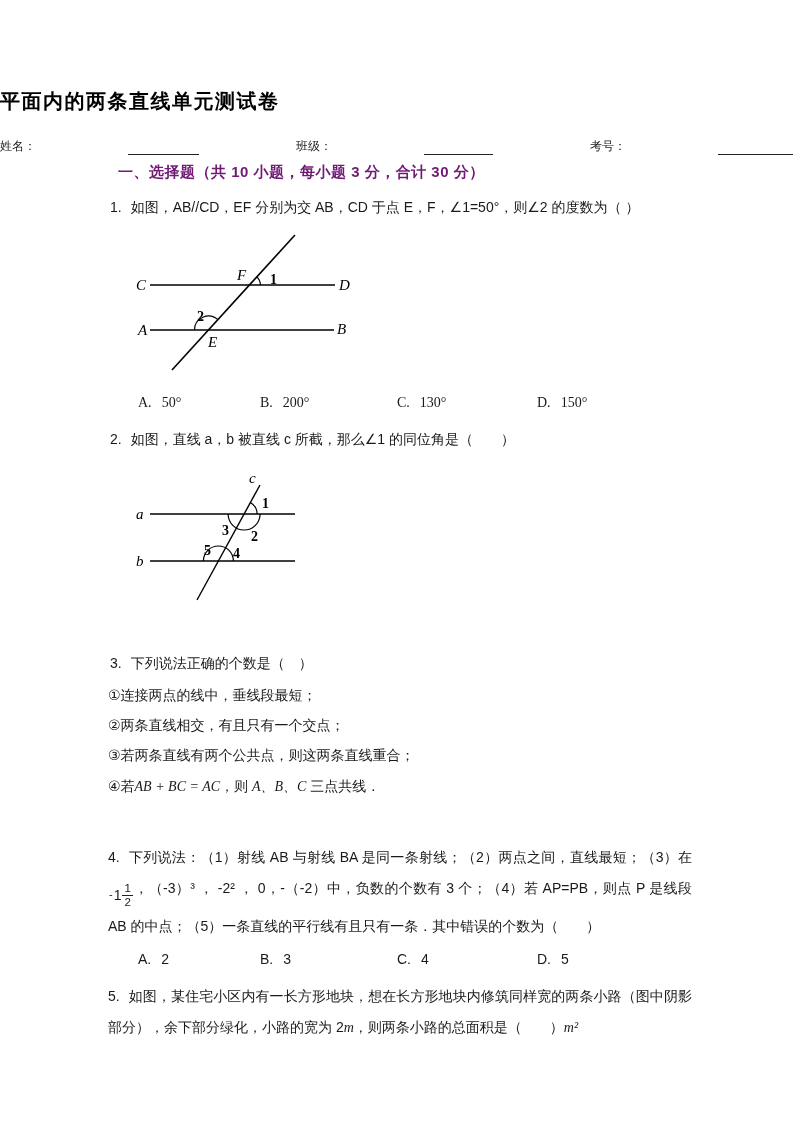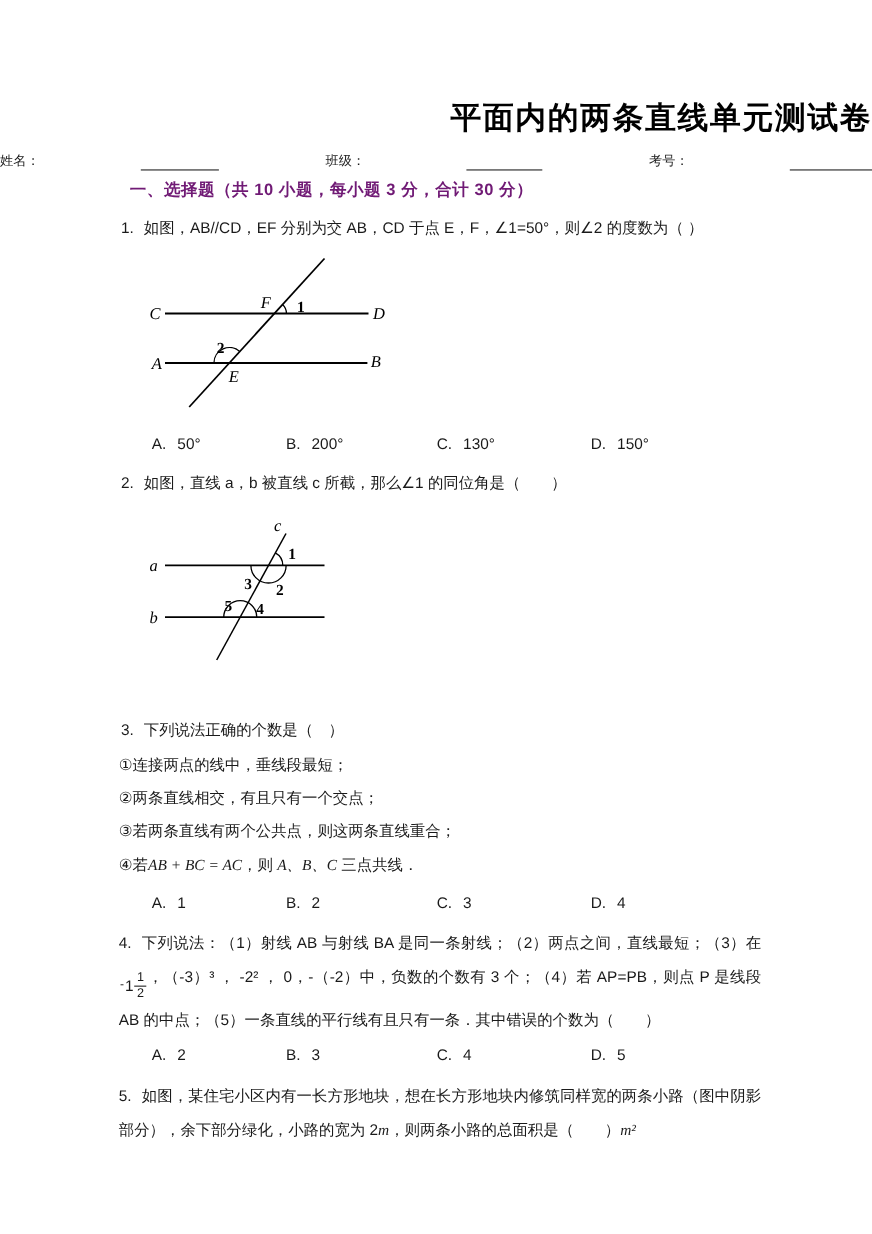--- a/index.html
+++ b/index.html
@@ -7,23 +7,23 @@
     position:relative;
     width:793px;height:1122px;
     background:#ffffff;
     color:#1a1a1a;
     font-family:"Liberation Sans","DejaVu Sans",sans-serif;
     font-size:14px;
     overflow:hidden;
   }
   .title{
     position:absolute;top:88px;left:0;width:100%;
-    margin:0;text-align:right;
+    margin:0;text-align:left;
     font-family:"Liberation Serif","DejaVu Serif",serif;
-    font-weight:bold;font-size:28px;letter-spacing:1.5px;color:#000;
+    font-weight:bold;font-size:20px;letter-spacing:1.5px;color:#000;
   }
   .fields{
     position:absolute;top:137px;left:0;width:100%;
     display:flex;justify-content:space-between;align-items:flex-end;
     font-size:12px;
   }
   .f-label{display:inline-block;line-height:18px;}
   .f-line{
     display:inline-block;width:71px;height:15px;
     border-bottom:1.2px solid #222;margin:0 7px 0 2px;
@@ -89,21 +89,21 @@
     <text class="flbl" x="5" y="63">C</text>
     <text class="flbl" x="208" y="63">D</text>
     <text class="flbl" x="7" y="108">A</text>
     <text class="flbl" x="206" y="107">B</text>
     <text class="flbl" x="106" y="53">F</text>
     <text class="flbl" x="77" y="120">E</text>
     <text class="fnum" x="139" y="57">1</text>
     <text class="fnum" x="66" y="94">2</text>
   </svg>
 
-  <div class="options" style="top:395px;">
+  <div class="options" style="top:395px;font-family:Liberation Serif, serif;">
     <span><span class="opt-l">A.</span><span class="opt-v">50°</span></span>
     <span><span class="opt-l">B.</span><span class="opt-v">200°</span></span>
     <span><span class="opt-l">C.</span><span class="opt-v">130°</span></span>
     <span><span class="opt-l">D.</span><span class="opt-v">150°</span></span>
   </div>
 
   <div class="q-line" style="top:429px;">
     <span class="q-num">2.</span><span>如图，直线 a，b 被直线 c 所截，那么∠1 的同位角是（　　）</span>
   </div>
 
@@ -129,26 +129,20 @@
     <span class="q-num">3.</span><span>下列说法正确的个数是（　）</span>
   </div>
 
   <div class="stmt" style="top:685px;">①连接两点的线中，垂线段最短；</div>
   <div class="stmt" style="top:715px;">②两条直线相交，有且只有一个交点；</div>
   <div class="stmt" style="top:776px;">
     <span>④若</span><span class="math">AB + BC = AC</span><span>，则 </span><span class="math">A、B、C</span><span> 三点共线．</span>
   </div>
   <div class="stmt" style="top:745px;">③若两条直线有两个公共点，则这两条直线重合；</div>
 
-  <div class="options" style="top:812px;">
-    <span><span class="opt-l">A.</span><span class="opt-v">1</span></span>
-    <span><span class="opt-l">B.</span><span class="opt-v">2</span></span>
-    <span><span class="opt-l">C.</span><span class="opt-v">3</span></span>
-    <span><span class="opt-l">D.</span><span class="opt-v">4</span></span>
-  </div>
 
   <div class="para" style="top:842px;">
     <span class="q-num">4.</span><span>下列说法：（1）射线 AB 与射线 BA 是同一条射线；（2）两点之间，直线最短；（3）在</span><span class="mfrac">
         <span class="sign">-</span>
         <span class="whole">1</span>
         <span class="vfrac">
           <span class="vnum">1</span>
           <span class="vden">2</span>
         </span>
       </span><span>，（-3）³ ， -2² ， 0，-（-2）中，负数的个数有 3 个；（4）若 AP=PB，则点 P 是线段 AB 的中点；（5）一条直线的平行线有且只有一条．其中错误的个数为（　　）</span>

